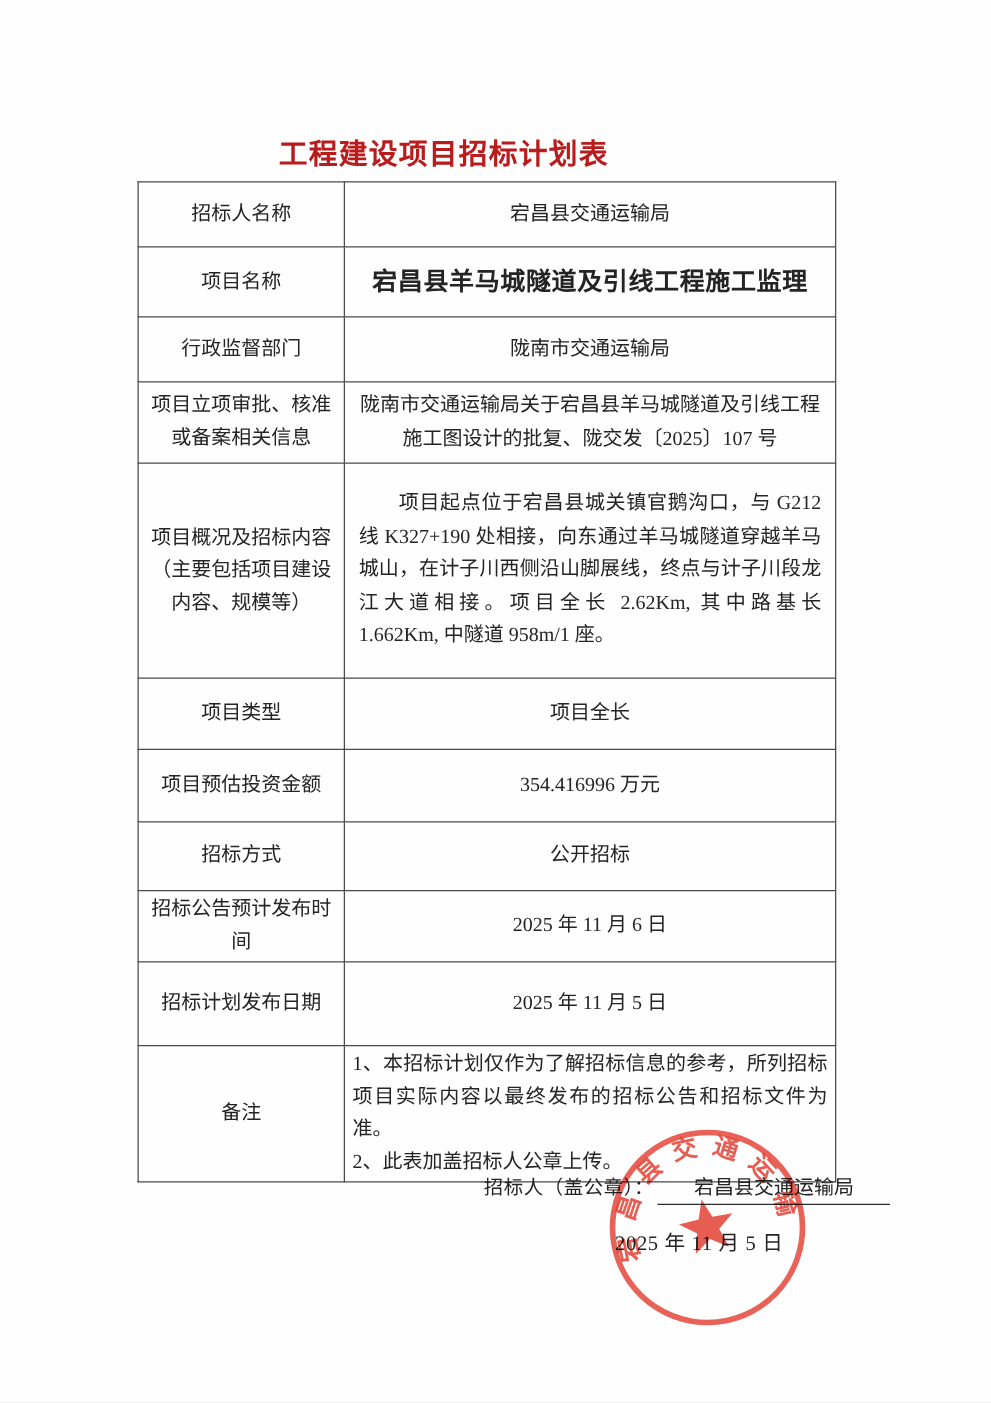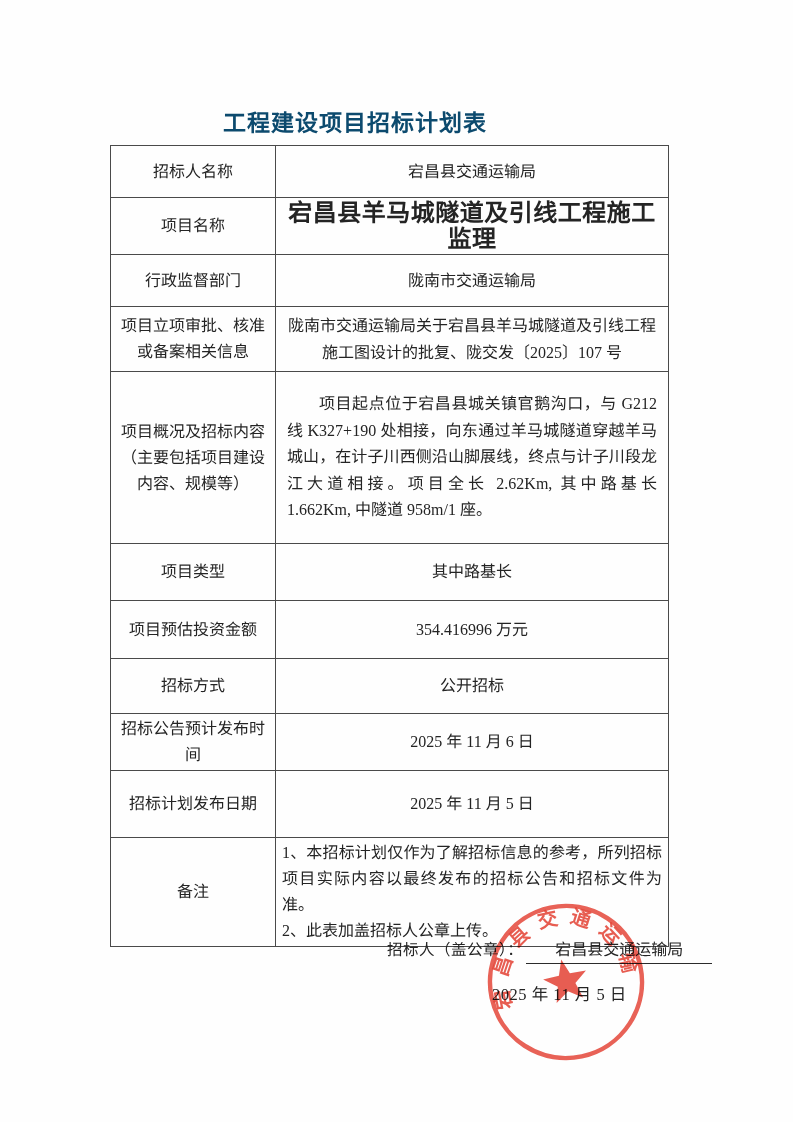--- a/index.html
+++ b/index.html
@@ -20,21 +20,21 @@
   .title {
     position: absolute;
     left: 110px;
     top: 104px;
     width: 490px;
     margin: 0;
     text-align: center;
     font-size: 23px;
     font-weight: 700;
     letter-spacing: 1px;
-    color: #0c4a6e;
+    color: #b91c1c;
   }
   table.plan-table {
     position: absolute;
     left: 110px;
     top: 145px;
     width: 558px;
     border-collapse: collapse;
     table-layout: fixed;
     background: transparent;
   }
@@ -63,21 +63,21 @@
   tr.r4 td { height: 60px; }
   tr.r5 td { height: 133px; }
   tr.r6 td { height: 52px; }
   tr.r7 td { height: 53px; }
   tr.r8 td { height: 45px; }
   tr.r9 td { height: 50px; }
   tr.r10 td { height: 50px; }
   tr.r11 td { height: 62px; }
   tr.r12 td { height: 103px; }
   tr.r2 td.val {
-    font-size: 24px;
+    font-size: 20px;
     font-weight: 600;
     letter-spacing: 0.5px;
   }
   tr.r4 td.val {
     line-height: 27px;
     padding: 2px 8px;
   }
   tr.r5 td.val {
     text-align: justify;
     text-indent: 2em;
@@ -168,21 +168,21 @@
       <tr class="r4">
         <td class="lbl">项目立项审批、核准或备案相关信息</td>
         <td class="val">陇南市交通运输局关于宕昌县羊马城隧道及引线工程施工图设计的批复、陇交发〔2025〕107 号</td>
       </tr>
       <tr class="r5">
         <td class="lbl">项目概况及招标内容（主要包括项目建设内容、规模等）</td>
         <td class="val">项目起点位于宕昌县城关镇官鹅沟口，与 G212 线 K327+190 处相接，向东通过羊马城隧道穿越羊马城山，在计子川西侧沿山脚展线，终点与计子川段龙江大道相接。项目全长 2.62Km, 其中路基长 1.662Km, 中隧道 958m/1 座。</td>
       </tr>
       <tr class="r6">
         <td class="lbl">项目类型</td>
-        <td class="val">其中路基长</td>
+        <td class="val">项目全长</td>
       </tr>
       <tr class="r7">
         <td class="lbl">项目预估投资金额</td>
         <td class="val">354.416996 万元</td>
       </tr>
       <tr class="r9">
         <td class="lbl">招标方式</td>
         <td class="val">公开招标</td>
       </tr>
       <tr class="r10">

